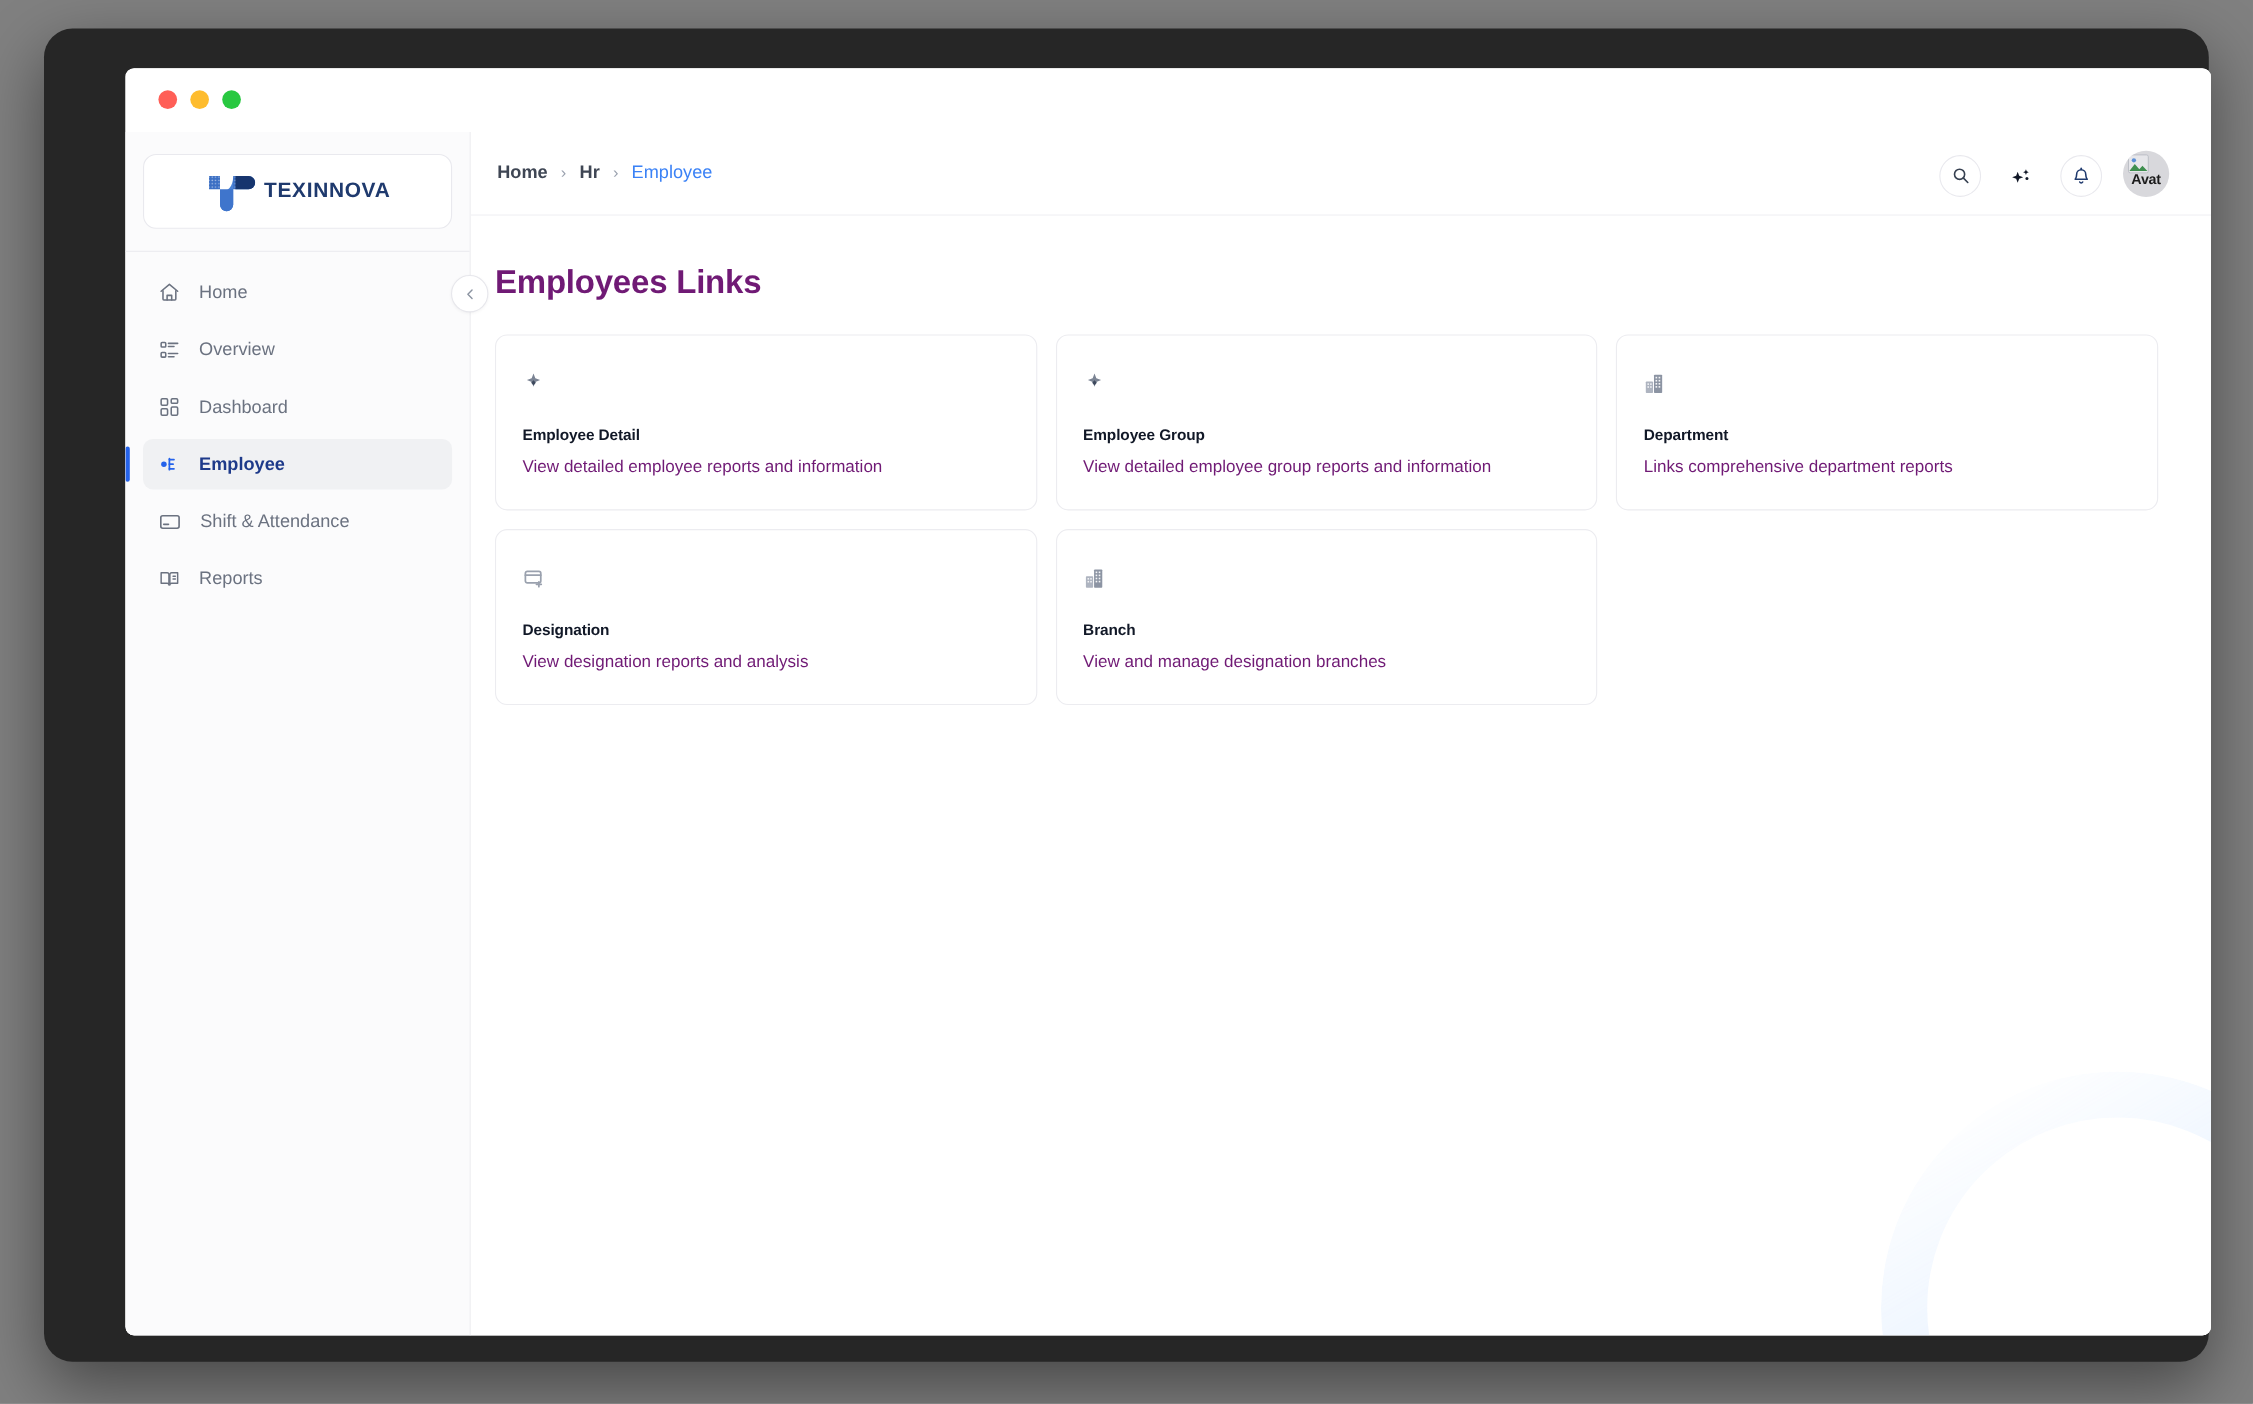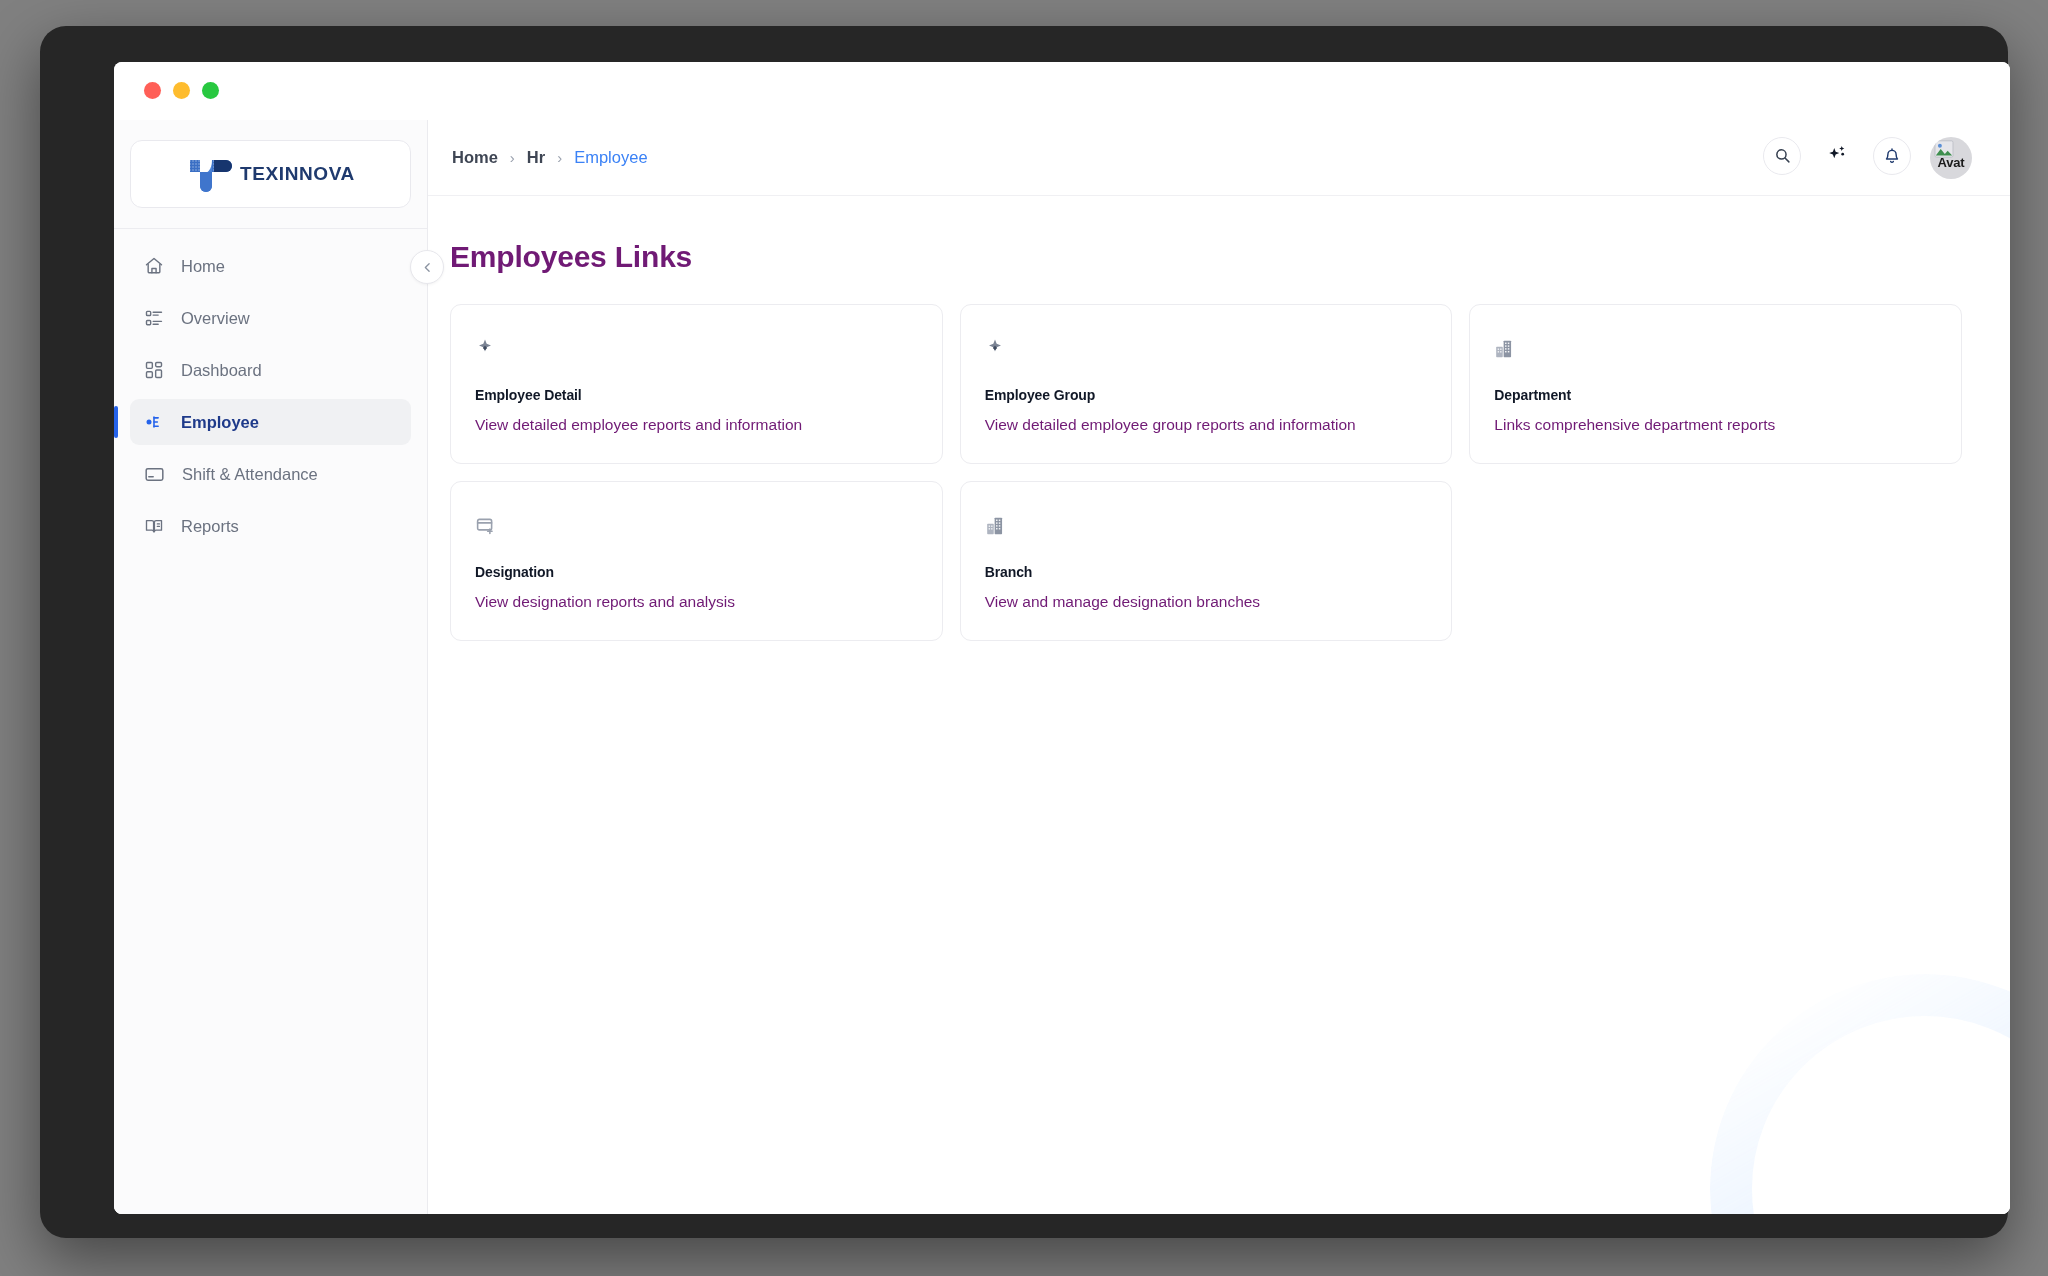--- a/index.html
+++ b/index.html
@@ -193,21 +193,21 @@
     align-items: center;
     gap: 12px;
     font-size: 16.5px;
   }
   .crumb { color: #3f4654; font-weight: 600; cursor: pointer; }
   .crumb.current { color: #3b82f6; font-weight: 500; cursor: default; }
   .crumb-sep { color: #9aa1ae; font-size: 15px; }
 
   .top-actions {
     display: flex;
-    align-items: flex-start;
+    align-items: flex-end;
     gap: 19px;
   }
   .icon-btn {
     width: 38px; height: 38px;
     border-radius: 50%;
     border: 1px solid #e9e9ee;
     background: #fff;
     display: flex; align-items: center; justify-content: center;
     cursor: pointer;
   }

